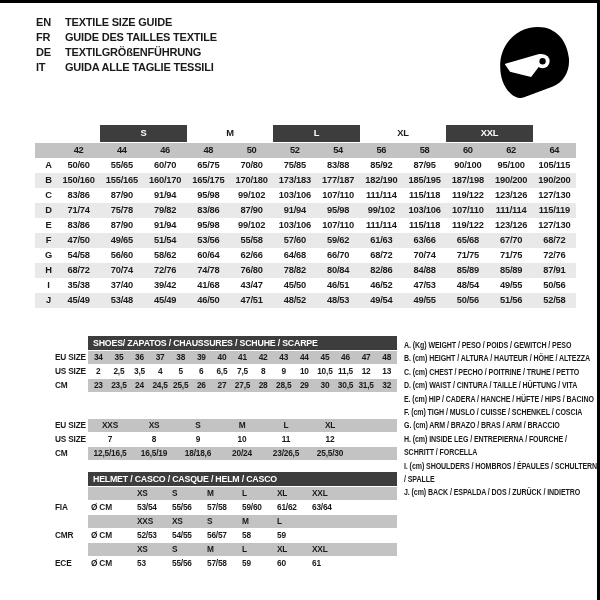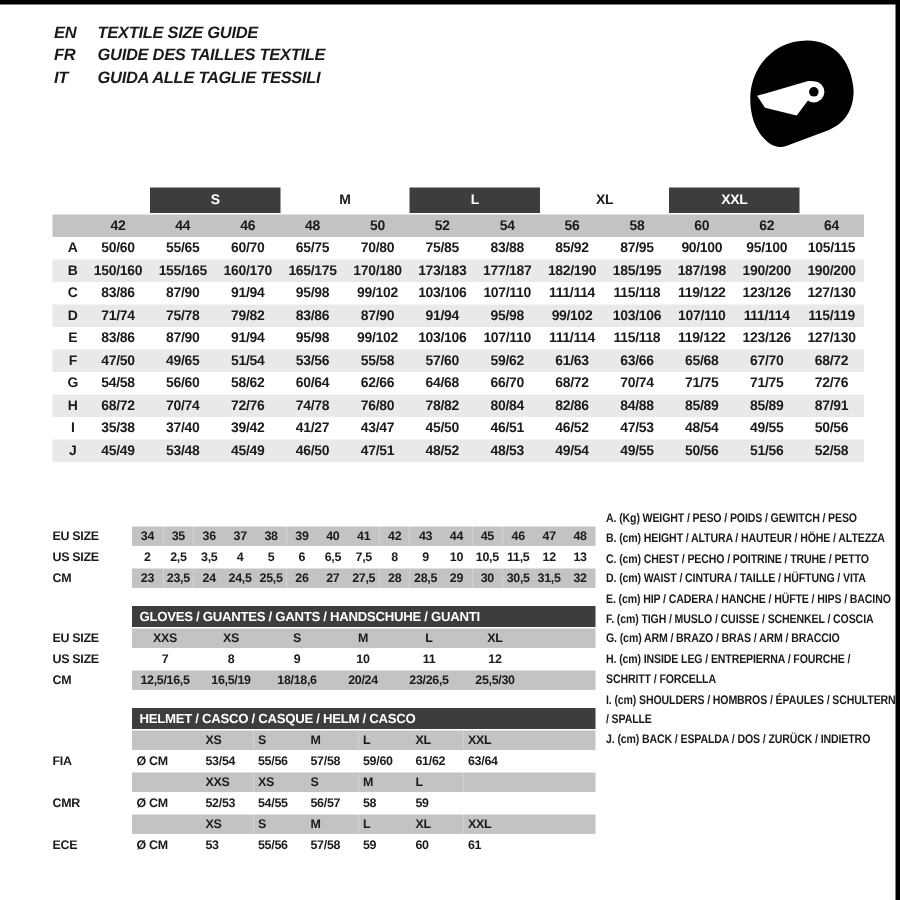--- a/index.html
+++ b/index.html
@@ -3,59 +3,60 @@
 <meta charset="utf-8">
 <style>
   html,body{margin:0;padding:0;background:#fff;}
   .stage{
     position:relative;width:600px;height:600px;background:#fff;overflow:hidden;
     font-family:"Liberation Sans",sans-serif;color:#1a1a1a;
     box-sizing:border-box;border-top:3px solid #000;border-right:3px solid #000;
   }
   
   .lang-list{position:absolute;left:36px;top:12px;}
-  .lang-row{font-size:11px;font-weight:700;line-height:15px;letter-spacing:-0.2px;white-space:nowrap;font-style:italic;}
+  .lang-row{font-size:11px;font-weight:700;line-height:15px;letter-spacing:-0.2px;white-space:nowrap;}
   .lang-code{display:inline-block;width:29px;}
   .helmet{position:absolute;left:488px;top:14px;width:88px;height:92px;}
   
   .textile{position:absolute;left:35px;top:122px;width:541px;letter-spacing:-0.2px;}
   .trow{display:grid;grid-template-columns:22px repeat(12,1fr);font-size:9.3px;font-weight:700;}
   .trow .c{text-align:center;overflow:hidden;white-space:nowrap;}
   .group-row{height:17px;line-height:17px;margin-bottom:1px;}
   .group-cell.dark{background:var(--dark);color:#fff;}
   .sizes-row{height:15px;line-height:15px;background:var(--band);}
   .data-row{height:15px;line-height:15px;}
   .data-row.stripe{background:var(--stripe);}
   .letter{text-align:left;padding-left:5px;}
   
   .lower{position:absolute;left:35px;top:333px;width:362px;letter-spacing:-0.2px;}
   .ltable{margin-bottom:12px;}
   .lrow{display:grid;height:13px;line-height:13px;font-size:8.3px;font-weight:700;margin-bottom:1px;}
   .lrow .cc{text-align:center;overflow:hidden;white-space:nowrap;}
   .lheader{grid-template-columns:53px 1fr;height:14px;line-height:14px;}
   .hbar{background:var(--dark);color:#fff;padding-left:5px;font-size:8.8px;text-align:left;white-space:nowrap;}
-  .row-label{text-align:left;white-space:nowrap;}
+  .row-label{text-align:left;white-space:nowrap;margin-left:20px;}
   .cols15{grid-template-columns:53px repeat(15,1fr);}
   .cols6{grid-template-columns:53px repeat(6,44px) 1fr;}
   .colsH{grid-template-columns:53px 46px repeat(6,35px) 1fr;}
   .colsH .cc{text-align:left;padding-left:3px;}
   .band .cc{background:var(--band);}
   .band .filler{background:var(--band);}
   
   .legend{position:absolute;left:404px;top:336px;width:228px;transform:scaleX(.85);transform-origin:left top;}
   .legend-item{font-size:8.3px;font-weight:700;line-height:13.4px;letter-spacing:-0.1px;}
 </style>
 </head>
 <body>
 
 <div class="stage">
 
   <div class="lang-list" id="langs">
       <div class="lang-row"><span class="lang-code">EN</span><span class="lang-title">TEXTILE SIZE GUIDE</span></div>
       <div class="lang-row"><span class="lang-code">FR</span><span class="lang-title">GUIDE DES TAILLES TEXTILE</span></div>
+      <div class="lang-row"><span class="lang-code">DE</span><span class="lang-title">TEXTILGRÖßENFÜHRUNG</span></div>
       <div class="lang-row"><span class="lang-code">IT</span><span class="lang-title">GUIDA ALLE TAGLIE TESSILI</span></div>
     </div>
 
   <div class="helmet">
     <svg viewBox="0 0 100 100" width="88" height="92">
       <path d="M57 9 C33 9 16 27 14 49 C13 64 17 77 26 85 C30 89 36 91 41 89 L73 77 C86 72 93 60 92 45 C90 24 77 9 57 9 Z" fill="#000"></path>
       <path d="M19 51 L57 40 C63 38.5 66 43 63.5 46.5 L49 66 L25 60 Z" fill="#fff"></path>
       <circle cx="62" cy="48" r="8" fill="#fff"></circle>
       <circle cx="62" cy="48" r="3.6" fill="#000"></circle>
     </svg>
@@ -203,21 +204,21 @@
         <span class="c">84/88</span>
         <span class="c">85/89</span>
         <span class="c">85/89</span>
         <span class="c">87/91</span>
       </div>
       <div class="trow data-row">
         <span class="c letter">I</span>
         <span class="c">35/38</span>
         <span class="c">37/40</span>
         <span class="c">39/42</span>
-        <span class="c">41/27</span>
+        <span class="c">41/68</span>
         <span class="c">43/47</span>
         <span class="c">45/50</span>
         <span class="c">46/51</span>
         <span class="c">46/52</span>
         <span class="c">47/53</span>
         <span class="c">48/54</span>
         <span class="c">49/55</span>
         <span class="c">50/56</span>
       </div>
       <div class="trow data-row stripe">
@@ -234,20 +235,21 @@
         <span class="c">50/56</span>
         <span class="c">51/56</span>
         <span class="c">52/58</span>
       </div>
     </div>
 
   <div class="lower">
     <section class="ltable">
       <div class="lrow lheader">
         <span class="cc"></span>
+        <span class="hbar">SHOES/ ZAPATOS / CHAUSSURES / SCHUHE / SCARPE</span>
       </div>
       <div>
           <div class="lrow cols15 band">
             <span class="row-label">EU SIZE</span>
             <span class="cc">34</span>
             <span class="cc">35</span>
             <span class="cc">36</span>
             <span class="cc">37</span>
             <span class="cc">38</span>
             <span class="cc">39</span>
@@ -299,21 +301,20 @@
             <span class="cc">31,5</span>
             <span class="cc">32</span>
             <span class="filler"></span>
           </div>
         </div>
     </section>
 
     <section class="ltable">
       <div class="lrow lheader">
         <span class="cc"></span>
-        <span class="hbar">GLOVES / GUANTES / GANTS / HANDSCHUHE / GUANTI</span>
       </div>
       <div>
           <div class="lrow cols6 band">
             <span class="row-label">EU SIZE</span>
             <span class="cc">XXS</span>
             <span class="cc">XS</span>
             <span class="cc">S</span>
             <span class="cc">M</span>
             <span class="cc">L</span>
             <span class="cc">XL</span>

